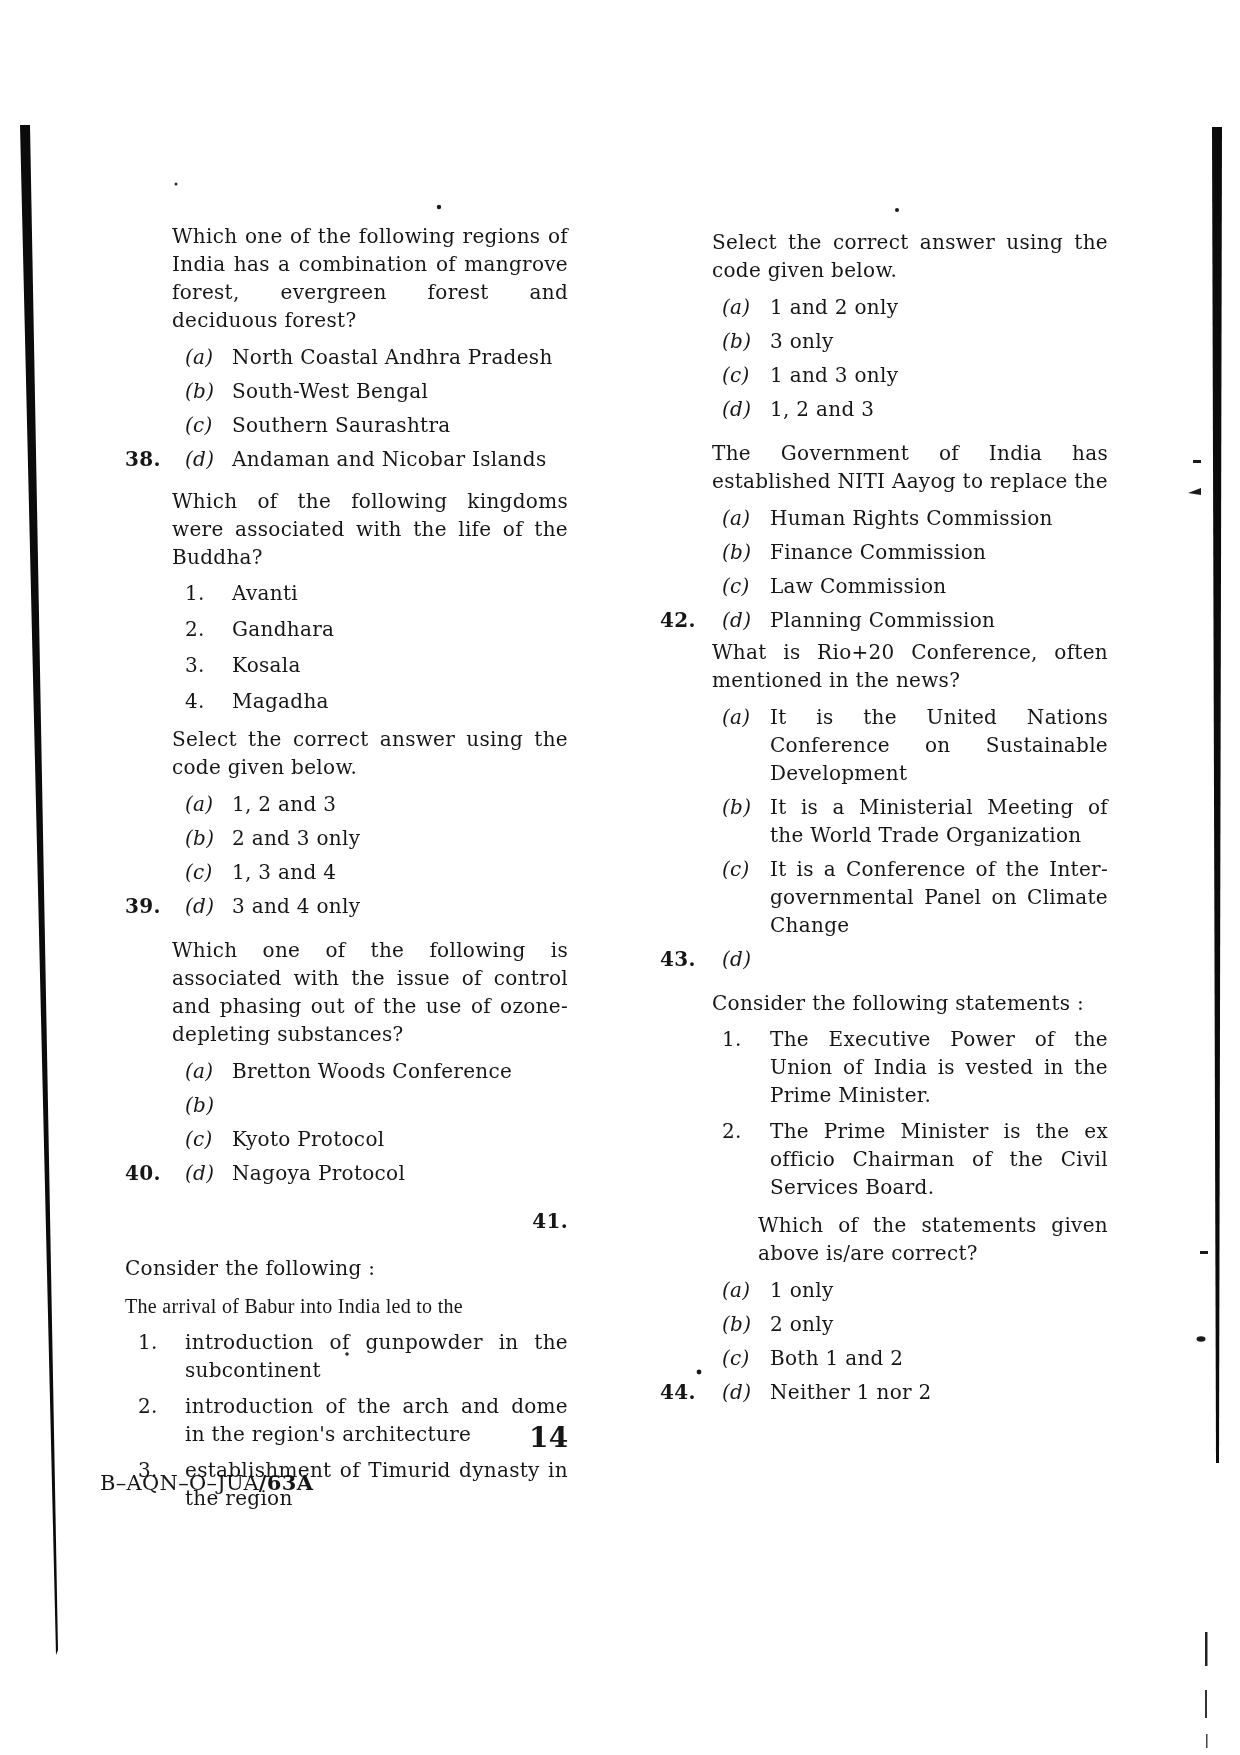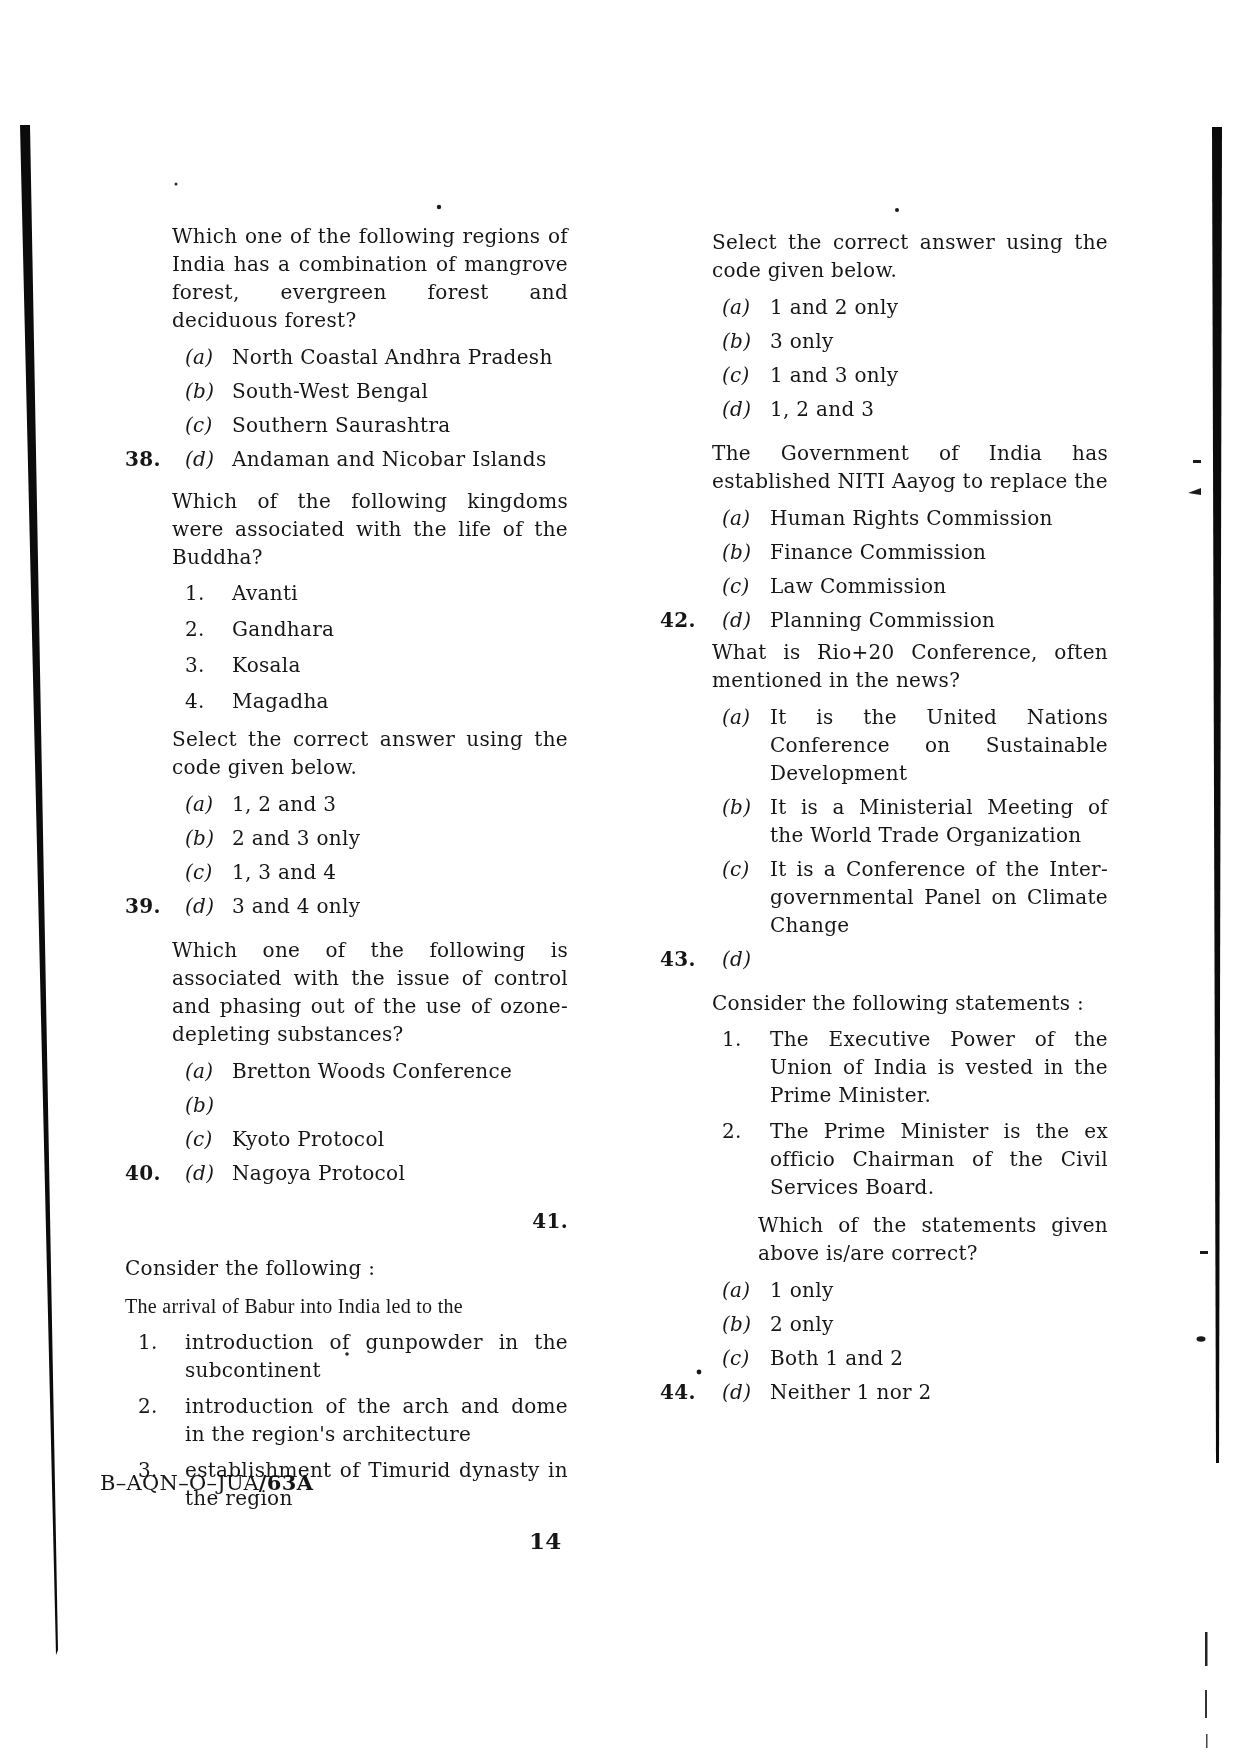--- a/index.html
+++ b/index.html
@@ -41,21 +41,21 @@
   .q41 .para { margin-top:10px;font-family:Liberation Serif, serif; }
 
   .cont-block { }
   .q42 { margin-top:16px; }
   .q43 { margin-top:4px; }
   .q44 { margin-top:16px; }
   .q44 .para { margin-top:10px;margin-left:46px; }
 
   .footer-code { position:absolute; left:100px; top:1469px; font-size:21px; }
   .footer-code b { font-weight:bold; }
-  .footer-page { position:absolute; left:529px; top:1527px; font-weight:bold; font-size:23px; }
+  .footer-page { position:absolute; left:529px; top:1424px; font-weight:bold; font-size:28px; }
 
   .artifacts { position:absolute; left:0; top:0; pointer-events:none; }
 </style>
 </head>
 <body>
 
 <div class="page">
 
   <svg class="artifacts" width="1240" height="1755" viewBox="0 0 1240 1755">
     <polygon points="20,125 30,125 58,1650 56,1655" fill="#0b0b0b"></polygon>

